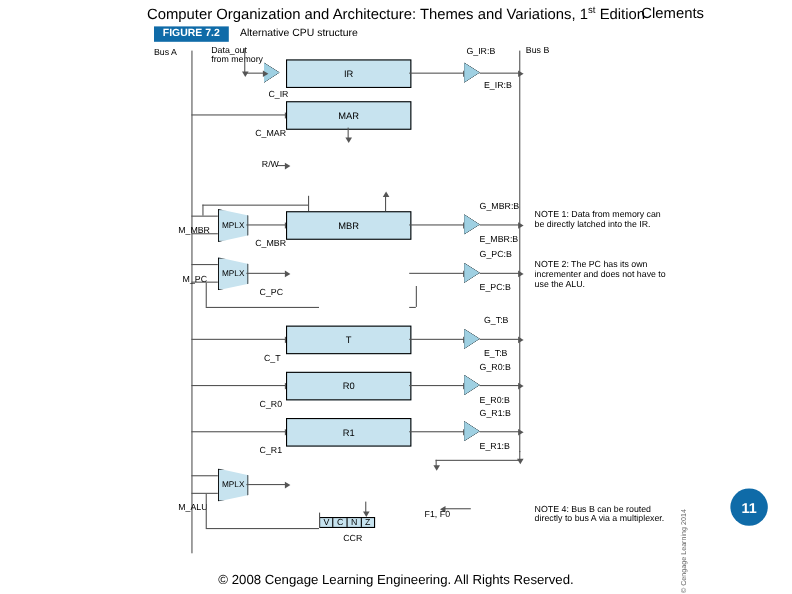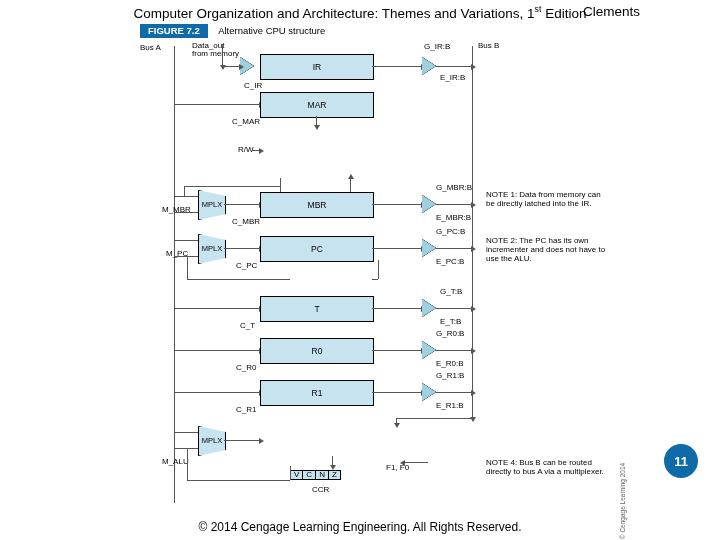--- a/index.html
+++ b/index.html
@@ -107,21 +107,20 @@
       <div class="hline arrR" style="left:296px;top:166px;width:36px"></div>
       <div class="sig" style="left:22px;top:168px">M_MBR</div>
       <div class="sig" style="left:92px;top:180px">C_MBR</div>
       <div class="sig" style="left:296px;top:146px">G_MBR:B</div>
       <div class="sig" style="left:296px;top:176px">E_MBR:B</div>
 
       <div class="mplx" style="left:58px;top:196px;width:26px;height:28px">MPLX</div>
       <div class="hline" style="left:34px;top:202px;width:24px"></div>
       <div class="hline" style="left:34px;top:218px;width:24px"></div>
       <div class="hline arrR" style="left:84px;top:210px;width:36px"></div>
-      <div class="blk" style="left:120px;top:198px;width:112px;height:24px">PC</div>
       <div class="hline arrR" style="left:232px;top:210px;width:50px"></div>
       <div class="tri triR triOut" style="left:282px;top:201px"></div>
       <div class="hline arrR" style="left:296px;top:210px;width:36px"></div>
       <div class="sig" style="left:26px;top:212px">M_PC</div>
       <div class="sig" style="left:96px;top:224px">C_PC</div>
       <div class="sig" style="left:296px;top:190px">G_PC:B</div>
       <div class="sig" style="left:296px;top:220px">E_PC:B</div>
 
 
       <div class="vline" style="left:238px;top:222px;height:19px"></div>
@@ -185,14 +184,14 @@
 
       <div class="note" style="left:346px;top:152px">NOTE 1: Data from memory can be directly latched into the IR.</div>
       <div class="note" style="left:346px;top:198px">NOTE 2: The PC has its own incrementer and does not have to use the ALU.</div>
       <div class="note" style="left:346px;top:420px">NOTE 4: Bus B can be routed directly to bus A via a multiplexer.</div>
 
       <div class="cred">© Cengage Learning 2014</div>
     </div>
   </div>
 
   <div class="pg">11</div>
-  <div class="ftr">© 2014 Cengage Learning Engineering. All Rights Reserved.</div>
+  <div class="ftr">© 2008 Cengage Learning Engineering. All Rights Reserved.</div>
 </div>
 
 </body></html>

